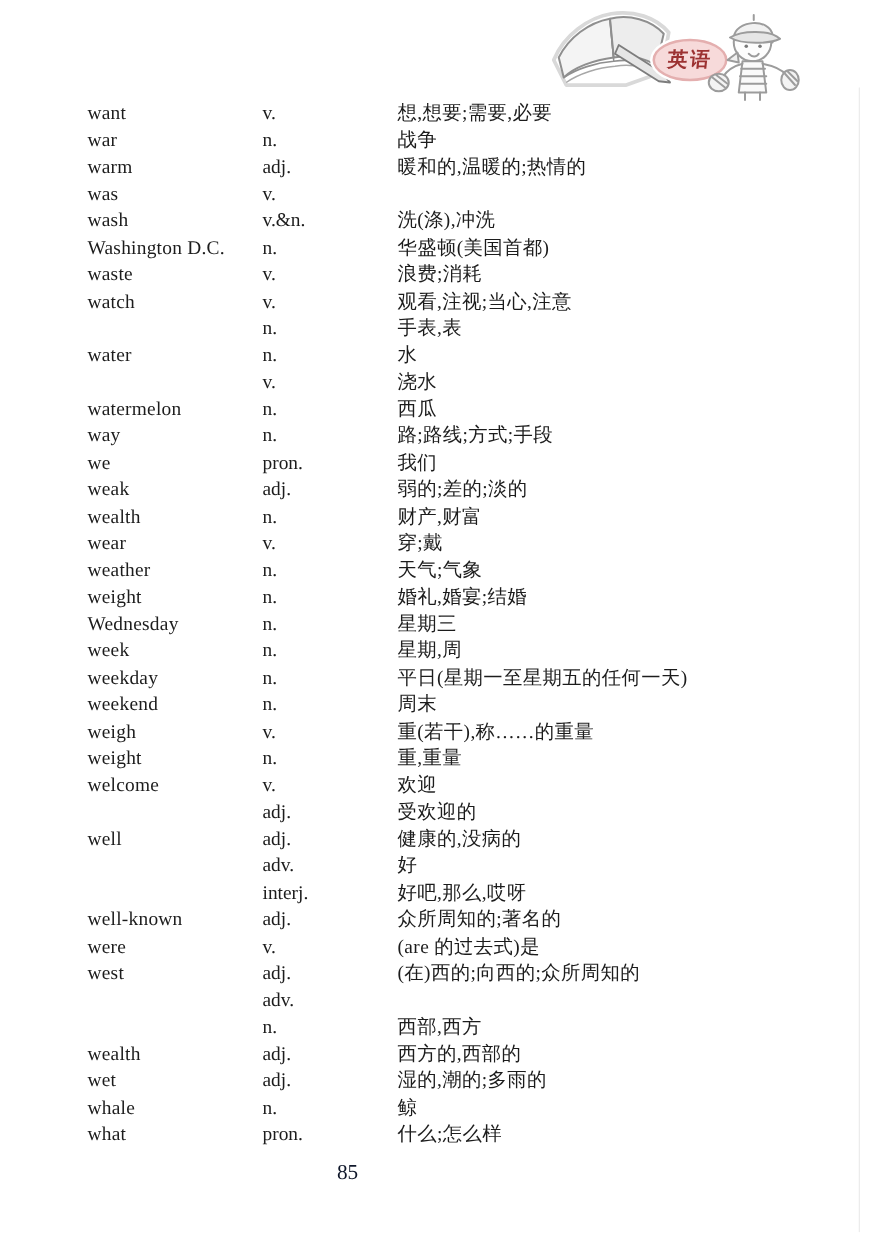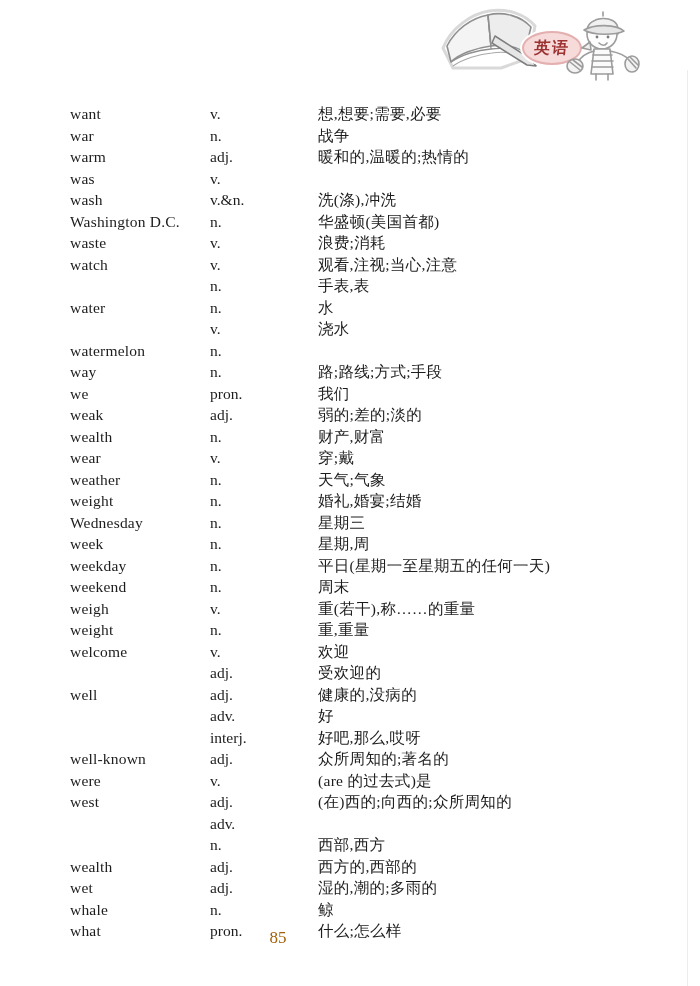--- a/index.html
+++ b/index.html
@@ -24,38 +24,38 @@
     box-shadow: 0 0 0 2px #ffffff;
   }
   .badge span {
     font-weight: bold;
     font-size: 16px;
     color: #9c3232;
     letter-spacing: 2px;
     transform: skewX(-6deg);
     font-family: "Liberation Serif", "DejaVu Serif", serif;
   }
-  .vocab { position: absolute; top: 103px; left: 0; width: 700px; }
+  .vocab { position: absolute; top: 80px; left: 0; width: 700px; }
   .row {
     display: grid;
     grid-template-columns: 140px 108px 1fr;
     padding-left: 70px;
     height: 21.5px;
     line-height: 21.5px;
     font-size: 15.5px;
   }
   .cell { white-space: nowrap; overflow: visible; }
   .cell.word { letter-spacing: 0.2px; }
   .cell.def  { letter-spacing: 0.3px; }
   .page-number {
     position: absolute;
     top: 928px; left: 0; width: 556px;
     text-align: center;
     font-size: 17px;
-    color: #a16207;
+    color: #0f172a;
   }
   .right-rule {
     position: absolute;
     top: 70px; right: 12px;
     width: 1px; height: 916px;
     background: #ececec;
   }
   svg { display: block; }
 </style>
 </head>
@@ -167,20 +167,21 @@
         <span class="cell def">水</span>
       </div>
       <div class="row">
         <span class="cell word"></span>
         <span class="cell pos">v.</span>
         <span class="cell def">浇水</span>
       </div>
       <div class="row">
         <span class="cell word">watermelon</span>
         <span class="cell pos">n.</span>
+        <span class="cell def">西瓜</span>
       </div>
       <div class="row">
         <span class="cell word">way</span>
         <span class="cell pos">n.</span>
         <span class="cell def">路;路线;方式;手段</span>
       </div>
       <div class="row">
         <span class="cell word">we</span>
         <span class="cell pos">pron.</span>
         <span class="cell def">我们</span>

